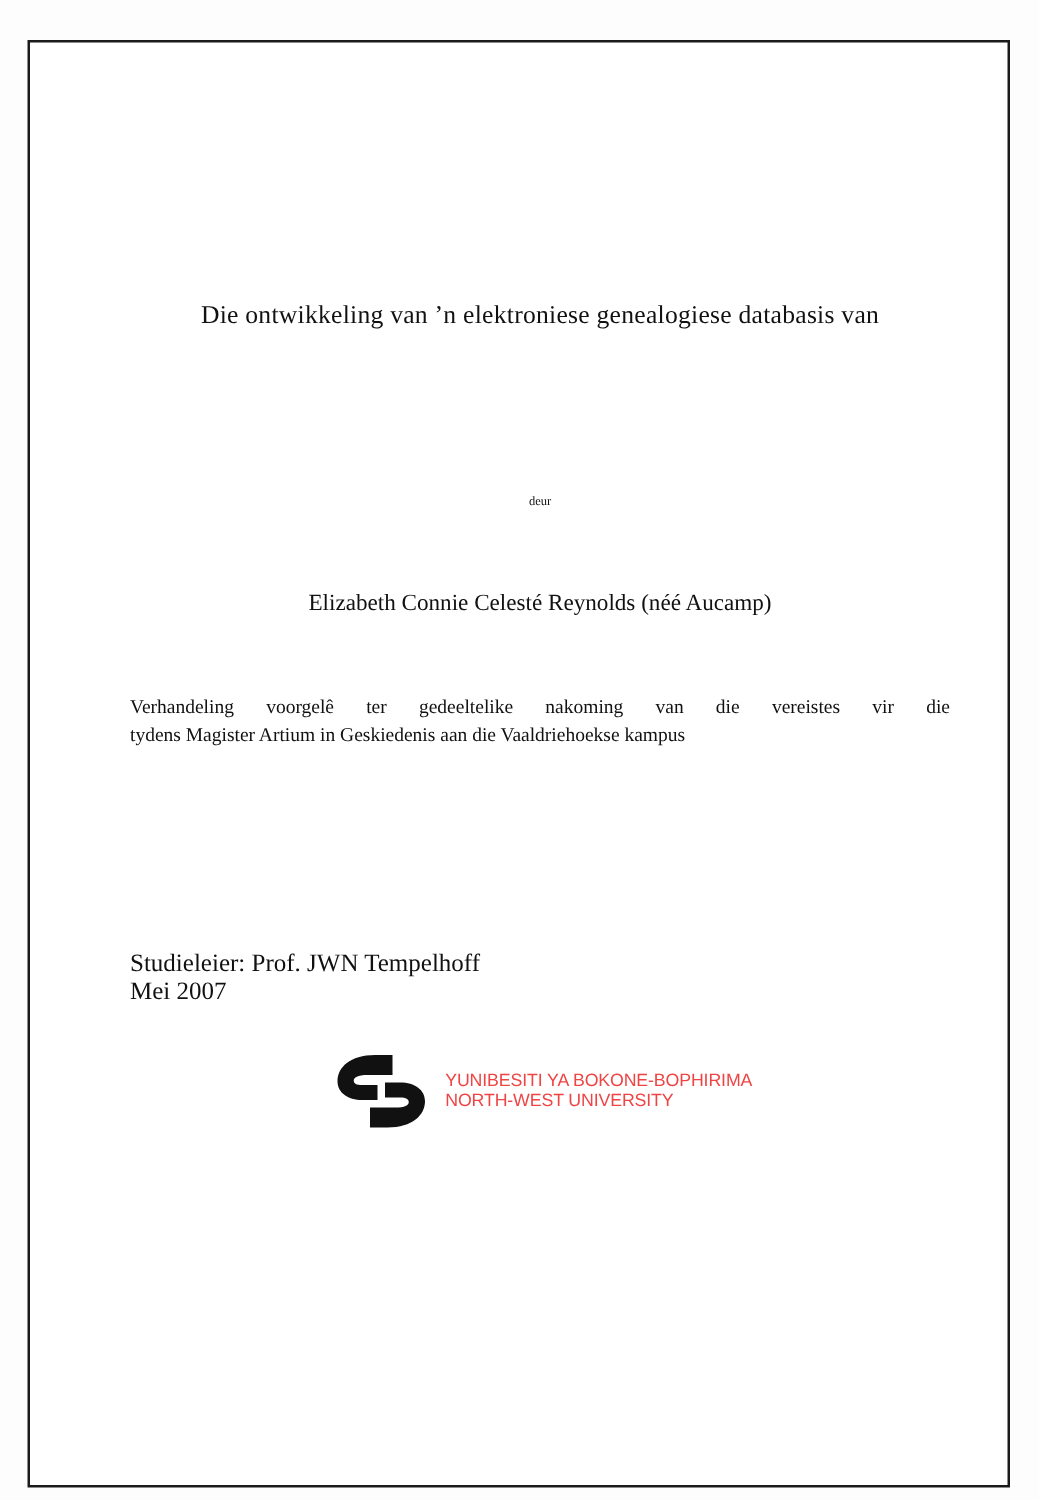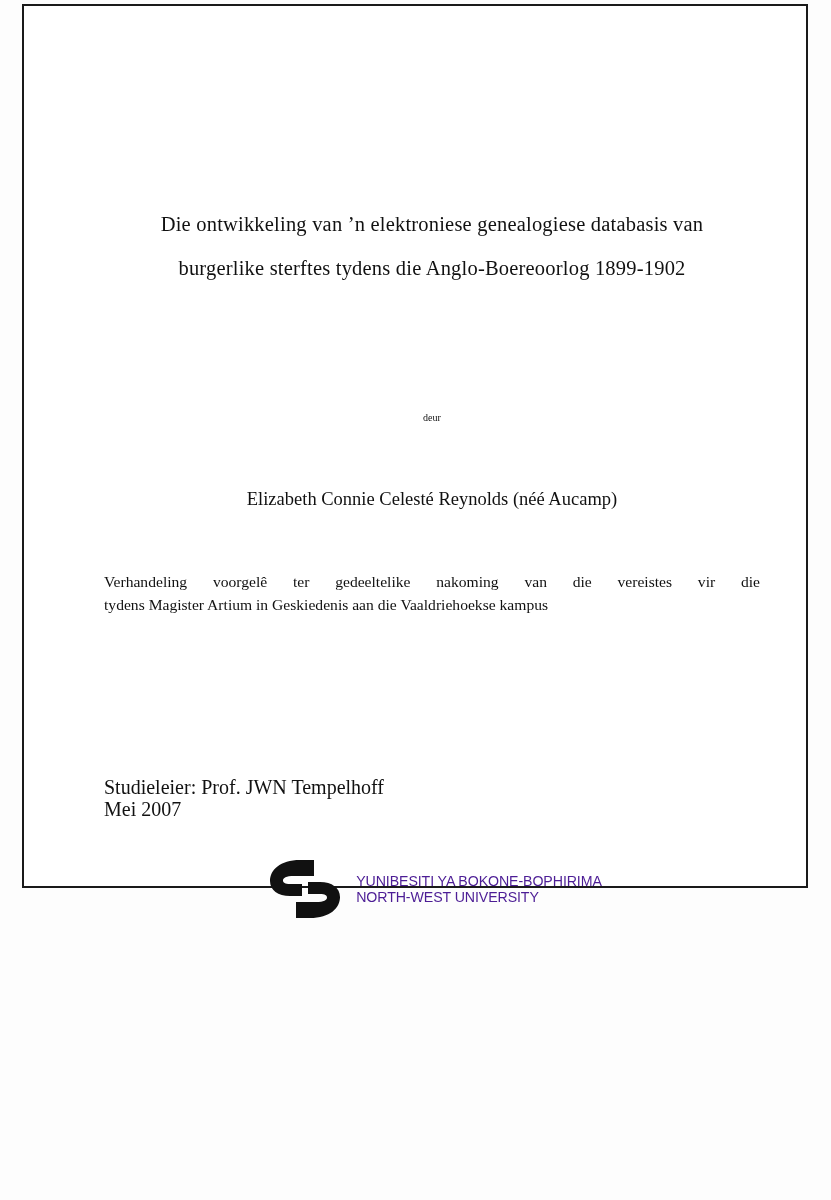--- a/index.html
+++ b/index.html
@@ -17,23 +17,23 @@
   .page {
     position: relative;
     width: 831px;
     height: 1200px;
     background: #fdfdfd;
   }
   
   .page-frame {
     position: absolute;
     left: 22px;
-    top: 4px;
+    top: 32px;
     width: 786px;
-    height: 884px;
+    height: 1158px;
     border: 2px solid #1a1a1a;
     box-sizing: border-box;
     background: #ffffff;
   }
   .content {
     position: absolute;
     left: 78px;
     top: 40px;
     width: 660px;
     height: 1080px;
@@ -98,35 +98,34 @@
     width: 86px;
     height: 70px;
     position: relative;
     flex: 0 0 auto;
   }
   .logo-text {
     font-family: "Liberation Sans", sans-serif;
     font-size: 14.2px;
     line-height: 16.5px;
     letter-spacing: -0.1px;
-    color: #4c1d95;
+    color: #ef4444;
     white-space: nowrap;
   }
   .logo-text span { display: block; }
 </style>
 </head>
 <body>
 
 <div class="page">
   <div class="page-frame">
     <div class="content">
 
       <div class="title-block">
         <span class="title-line">Die ontwikkeling van ’n elektroniese genealogiese databasis van</span>
-        <span class="title-line">burgerlike sterftes tydens die Anglo-Boereoorlog 1899-1902</span>
       </div>
 
       <div class="deur">deur</div>
 
       <div class="author">Elizabeth Connie Celesté Reynolds (néé Aucamp)</div>
 
       <div class="abstract-block">
         <span class="l1">Verhandeling voorgelê ter gedeeltelike nakoming van die vereistes vir die</span>
         <span class="l2"><span>tydens </span><span class="ital">Magister Artium</span><span> in Geskiedenis aan die Vaaldriehoekse kampus</span></span>
       </div>

